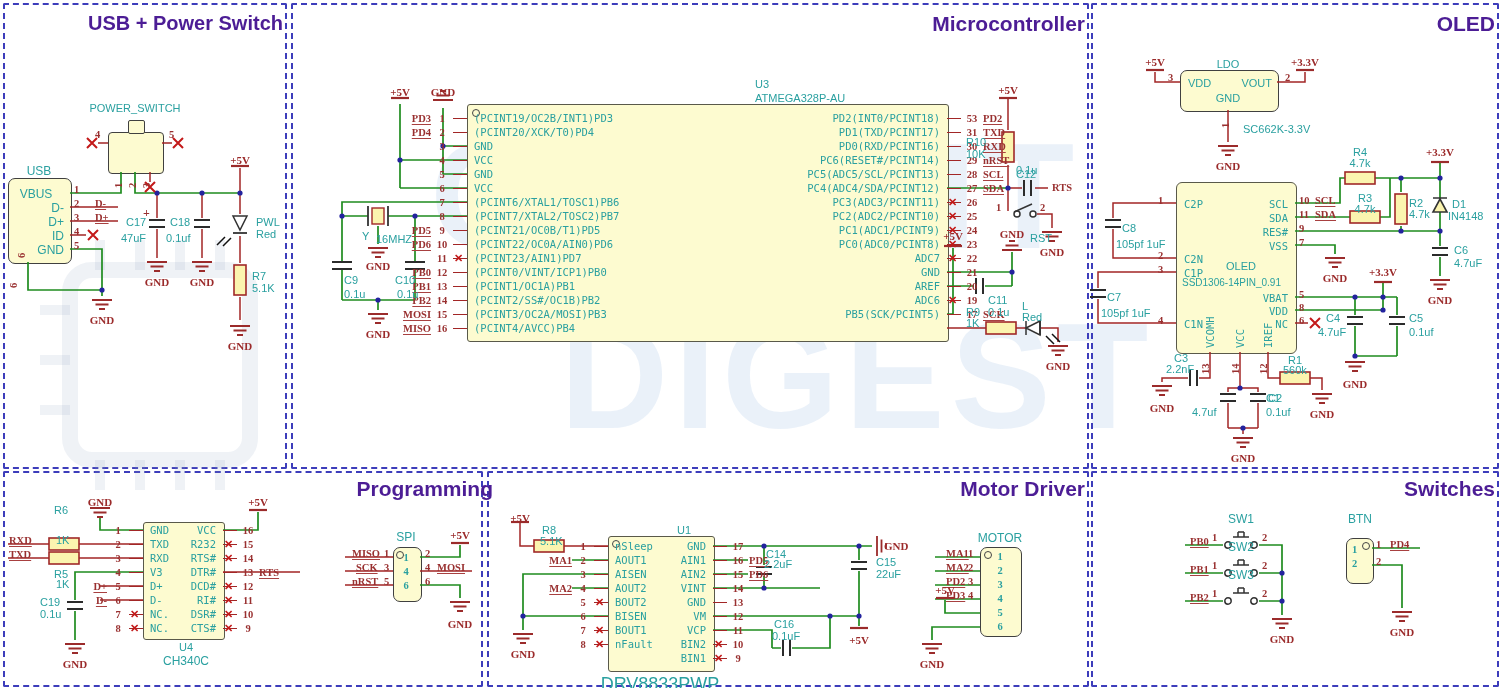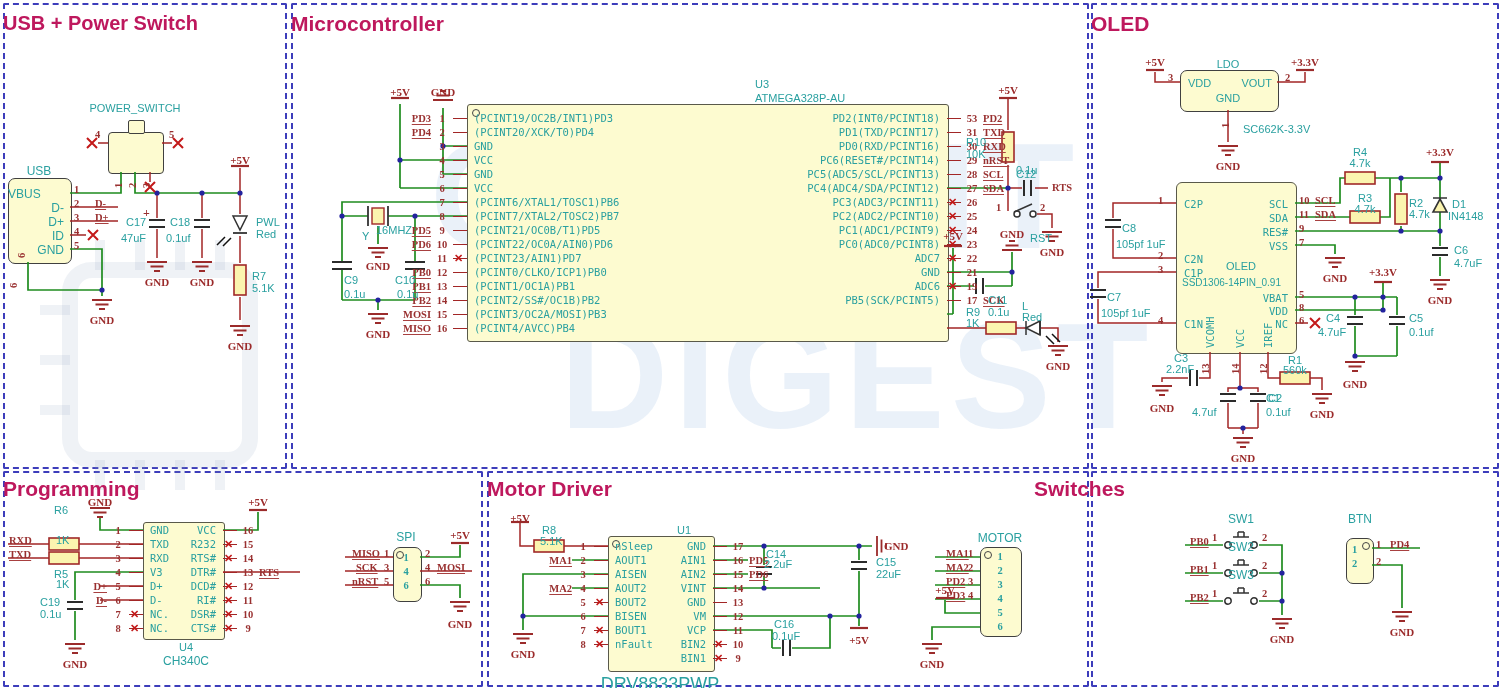--- a/index.html
+++ b/index.html
@@ -1,17 +1,17 @@
 <!DOCTYPE html>
 <html><head>
 <meta charset="utf-8">
 <style>
   html,body{margin:0;padding:0;background:#fff;width:1500px;height:688px;overflow:hidden;position:relative}
   .panel{position:absolute;border:2px dashed #3d3dbb;border-radius:2px;background:transparent;z-index:1}
-  .title{position:absolute;text-align:left;color:#be185d;font:bold 21px "Liberation Sans",sans-serif;z-index:3}
+  .title{position:absolute;text-align:right;color:#4c1d95;font:bold 21px "Liberation Sans",sans-serif;z-index:3}
   .L{position:absolute;line-height:1;white-space:nowrap;z-index:3}
   .t{color:#2aa0a0;font:11px "Liberation Sans",sans-serif}
   .ts{color:#2aa0a0;font:10px "Liberation Sans",sans-serif}
   .mono{color:#2aa0a0;font:10.5px "DejaVu Sans Mono",monospace}
   .m{color:#993030;font:bold 10.5px "Liberation Serif",serif}
   .g{color:#9b2b2b;font:bold 11px "Liberation Serif",serif}
   .pw{color:#9b2b2b;font:bold 11px "Liberation Serif",serif}
   .u{text-decoration:underline;text-decoration-color:#a84040;text-underline-offset:2px}
   .cx{transform:translateX(-50%)}
   .rot{transform:rotate(-90deg);transform-origin:left top}
@@ -41,23 +41,23 @@
 <div class="panel" style="left:3px;top:3px;width:280px;height:462px"></div>
 <div class="panel" style="left:291px;top:3px;width:794px;height:462px"></div>
 <div class="panel" style="left:1091px;top:3px;width:404px;height:462px"></div>
 <div class="panel" style="left:3px;top:471px;width:476px;height:212px"></div>
 <div class="panel" style="left:487px;top:471px;width:598px;height:212px"></div>
 <div class="panel" style="left:1091px;top:471px;width:404px;height:212px"></div>
 
 <div class="title" style="left:3px;top:12px;width:280px;font-size:20px">USB + Power Switch</div>
 <div class="title" style="left:291px;top:12px;width:794px">Microcontroller</div>
 <div class="title" style="left:1091px;top:12px;width:404px">OLED</div>
-<div class="title" style="left:3px;top:477px;width:476px">Programming</div>
+<div class="title" style="left:17px;top:477px;width:476px">Programming</div>
 <div class="title" style="left:487px;top:477px;width:598px">Motor Driver</div>
-<div class="title" style="left:1034px;top:477px;width:404px">Switches</div>
+<div class="title" style="left:1091px;top:477px;width:404px">Switches</div>
 
 <div class="cbox" style="left:8px;top:178px;width:62px;height:84px"></div>
 <div class="cbox" style="left:108px;top:132px;width:54px;height:40px;border-radius:4px"></div>
 <div class="cbox" style="left:128px;top:120px;width:15px;height:12px;border-radius:2px"></div>
 <div class="body" style="left:467px;top:104px;width:480px;height:236px"></div>
 <div class="p1c" style="left:472px;top:109px"></div>
 <div class="cbox" style="left:1180px;top:70px;width:97px;height:40px"></div>
 <div class="body" style="left:1176px;top:182px;width:119px;height:170px;border-radius:6px"></div>
 <div class="body" style="left:143px;top:522px;width:80px;height:116px"></div>
 <div class="cbox" style="left:393px;top:547px;width:27px;height:53px"></div>
@@ -255,21 +255,21 @@
 <use href="#push" transform="translate(1241,573)"></use>
 <use href="#push" transform="translate(1241,601)"></use>
 <use href="#gnd" transform="translate(1282,619)"></use>
 <use href="#gnd" transform="translate(1402,612)"></use>
 <use href="#dt" transform="translate(1282,573)"></use>
       <use href="#dt" transform="translate(1282,601)"></use>
 </g>
 </svg>
 
 <span class="L t cx" style="left:39px;top:164px;font-size:12px">USB</span>
-<span class="L t" style="left:8px;top:187px;width:56px;text-align:left;font-size:12px">VBUS</span>
+<span class="L t" style="left:8px;top:187px;width:56px;text-align:center;font-size:12px">VBUS</span>
 <span class="L t" style="left:8px;top:201px;width:56px;text-align:right;font-size:12px">D-</span>
 <span class="L t" style="left:8px;top:215px;width:56px;text-align:right;font-size:12px">D+</span>
 <span class="L t" style="left:8px;top:229px;width:56px;text-align:right;font-size:12px">ID</span>
 <span class="L t" style="left:8px;top:243px;width:56px;text-align:right;font-size:12px">GND</span>
 <span class="L m" style="left:74px;top:184px">1</span>
 <span class="L m" style="left:74px;top:198px">2</span>
 <span class="L m" style="left:74px;top:212px">3</span>
 <span class="L m" style="left:74px;top:226px">4</span>
 <span class="L m" style="left:74px;top:240px">5</span>
 <span class="L m u" style="left:95px;top:198px">D-</span>
@@ -365,21 +365,21 @@
 <span class="pnum">11</span>
 <span class="pstub">
         <i class="xm">✕</i>
       </span>
 <span class="pname">(PCINT23/AIN1)PD7</span>
 </div>
     <div class="prow">
 <span class="pnet">PB0</span>
 <span class="pnum">12</span>
 <span class="pstub"></span>
-<span class="pname">(PCINT0/CLKO/ICP1)PB0</span>
+<span class="pname">(PCINT0/VINT/ICP1)PB0</span>
 </div>
     <div class="prow">
 <span class="pnet">PB1</span>
 <span class="pnum">13</span>
 <span class="pstub"></span>
 <span class="pname">(PCINT1/OC1A)PB1</span>
 </div>
     <div class="prow">
 <span class="pnet">PB2</span>
 <span class="pnum">14</span>
@@ -476,38 +476,44 @@
 <span class="pnum">22</span>
 <span class="pnet pnetl"></span>
 </div>
     <div class="prow prow-r">
 <span class="pname pname-r">GND</span>
 <span class="pstub"></span>
 <span class="pnum">21</span>
 <span class="pnet pnetl"></span>
 </div>
     <div class="prow prow-r">
+<span class="pname pname-r">AREF</span>
+<span class="pstub"></span>
+<span class="pnum">20</span>
+<span class="pnet pnetl"></span>
+</div>
+    <div class="prow prow-r">
 <span class="pname pname-r">ADC6</span>
 <span class="pstub">
         <i class="xm">✕</i>
       </span>
 <span class="pnum">19</span>
 <span class="pnet pnetl"></span>
 </div>
     <div class="prow prow-r">
 <span class="pname pname-r">PB5(SCK/PCINT5)</span>
 <span class="pstub"></span>
 <span class="pnum">17</span>
 <span class="pnet pnetl">SCK</span>
 </div>
   </div>
 <span class="L pw cx" style="left:400px;top:86px">+5V</span>
 <span class="L g cx" style="left:443px;top:86px">GND</span>
 <span class="L t" style="left:362px;top:230px">Y</span>
-<span class="L t" style="left:376px;top:224px">16MHZ</span>
+<span class="L t" style="left:376px;top:233px">16MHZ</span>
 <span class="L g cx" style="left:378px;top:260px">GND</span>
 <span class="L t" style="left:344px;top:274px">C9</span>
 <span class="L t" style="left:344px;top:288px">0.1u</span>
 <span class="L t" style="left:395px;top:274px">C10</span>
 <span class="L t" style="left:397px;top:288px">0.1u</span>
 <span class="L g cx" style="left:378px;top:328px">GND</span>
 <span class="L pw cx" style="left:1008px;top:84px">+5V</span>
 <span class="L t" style="left:966px;top:136px">R10</span>
 <span class="L t" style="left:966px;top:148px">10K</span>
 <span class="L t" style="left:1016px;top:168px">C12</span>

